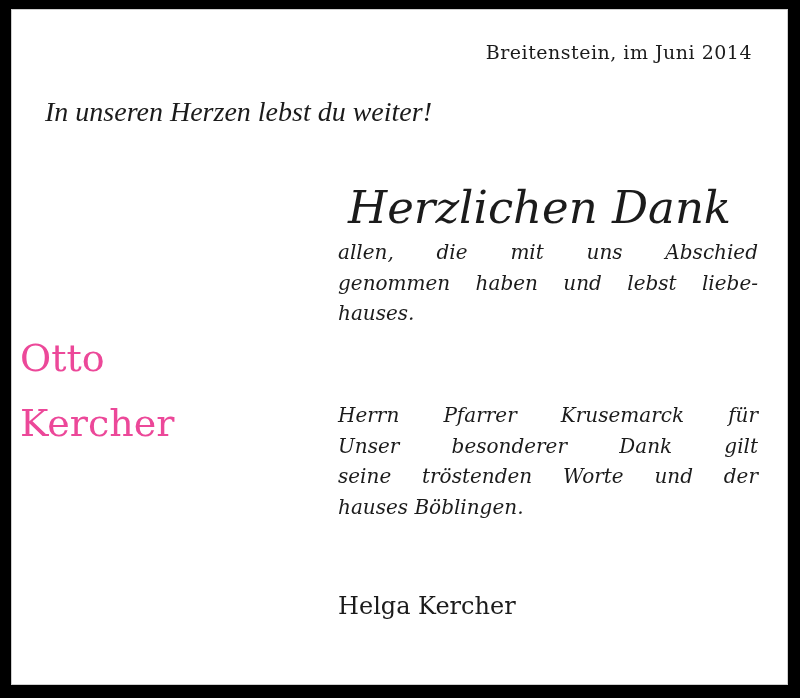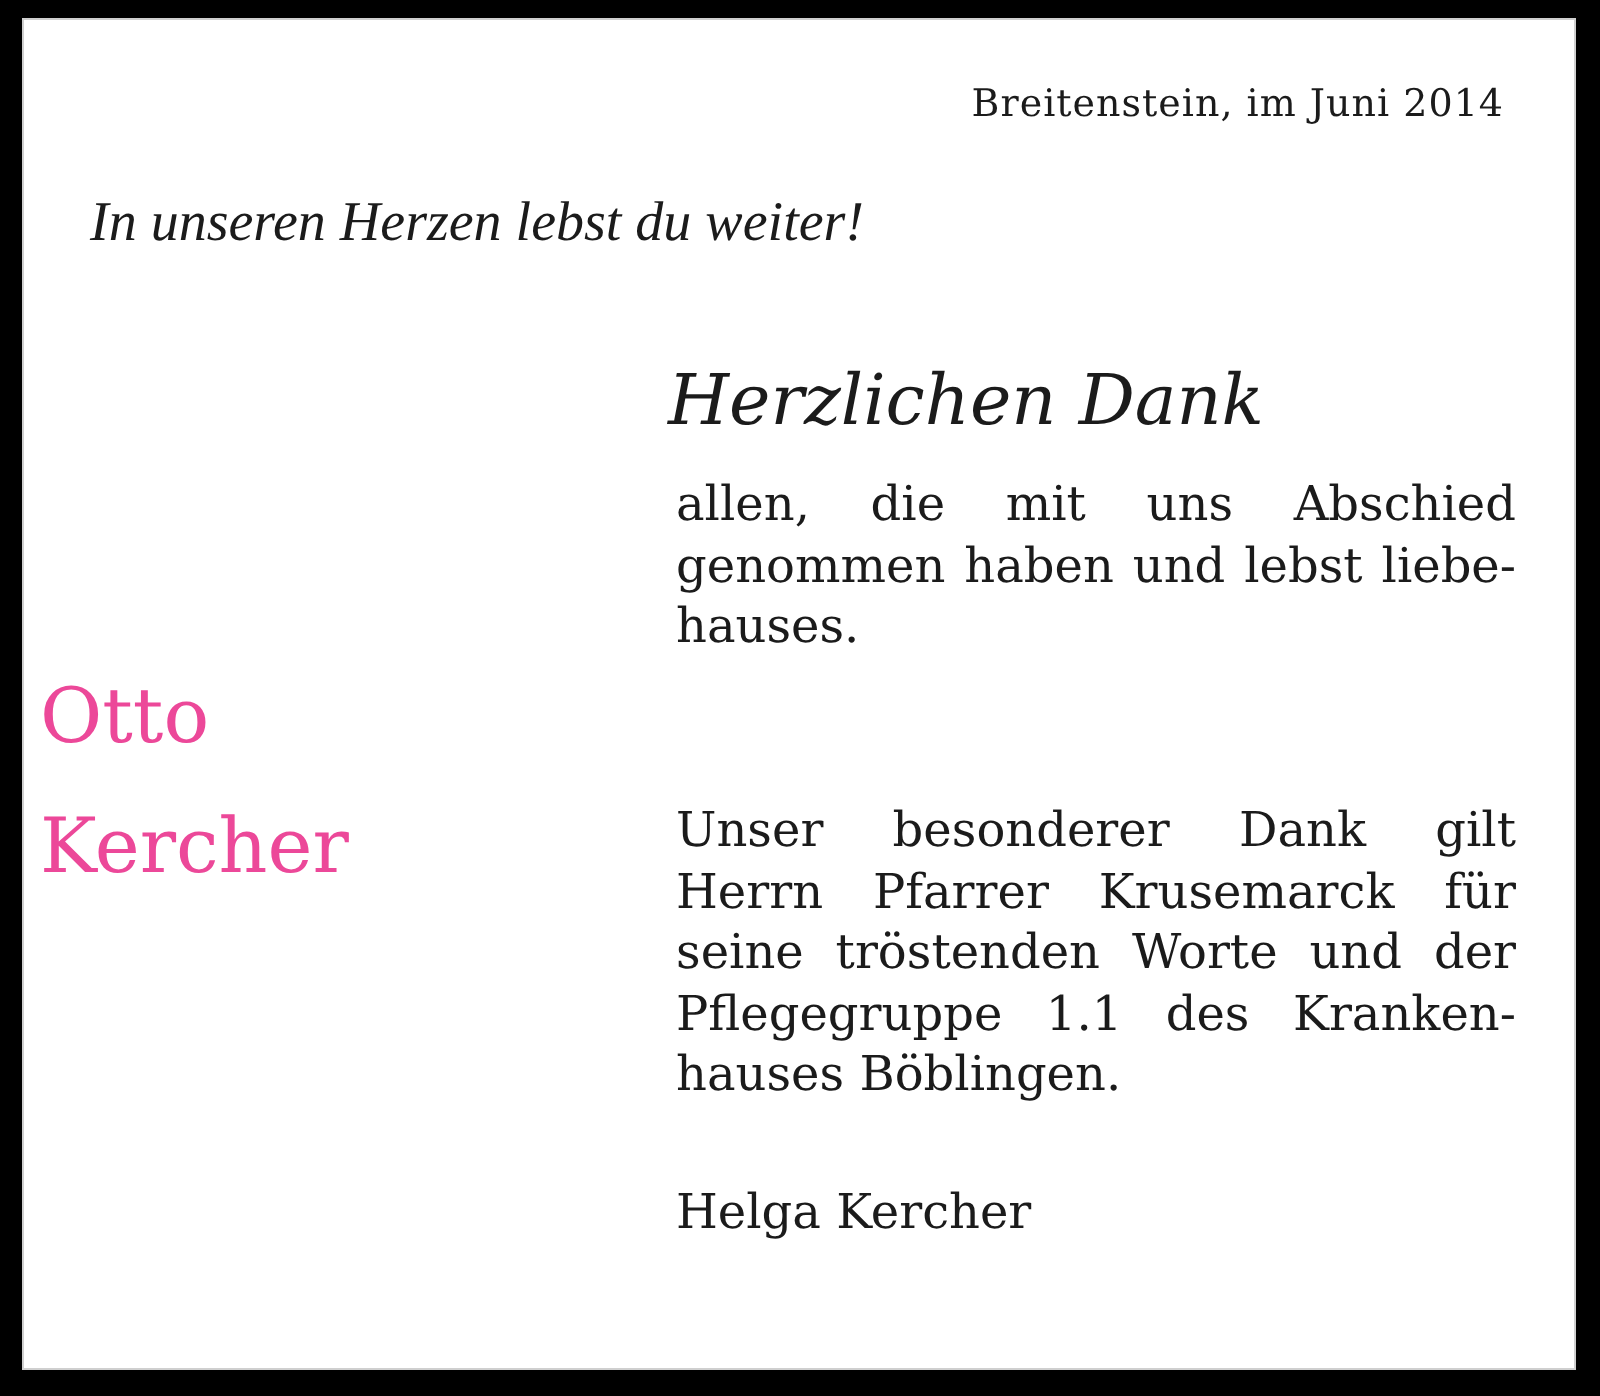--- a/index.html
+++ b/index.html
@@ -38,27 +38,27 @@
   .name-block {
     position: absolute;
     top: 326px; left: 20px; width: 296px;
     text-align: left;
     font-size: 38px;
     line-height: 65px;
     color: #ec4899;
   }
   .heading {
     position: absolute;
-    top: 181px; left: 334px;
+    top: 181px; left: 348px;
     font-style: italic;
-    font-size: 35px;
+    font-size: 45px;
     white-space: nowrap;
   }
   .col { position: absolute; left: 338px; width: 420px; }
-  .para { font-size: 24px; line-height: 30.5px; }
+  .para { font-size: 20px; line-height: 30.5px; font-style: italic; }
   .para .jline { text-align: justify; text-align-last: justify; }
   .para .jline.last { text-align: justify; text-align-last: left; }
   .para1 { top: 237px; }
   .para2 { top: 400px; }
   .signature { top: 591px; font-size: 24px; line-height: 31px; }
 </style>
 </head>
 <body>
 
 <div class="frame"></div>
@@ -74,22 +74,21 @@
 
 <div class="heading">Herzlichen Dank</div>
 
 <div class="col para para1">
   <div class="jline">allen, die mit uns Abschied</div>
   <div class="jline">genommen haben und lebst liebe-</div>
   <div class="jline last">hauses.</div>
 </div>
 
 <div class="col para para2">
+  <div class="jline">Herrn Pfarrer Krusemarck für</div>
   <div class="jline">Unser besonderer Dank gilt</div>
-  <div class="jline">Herrn Pfarrer Krusemarck für</div>
   <div class="jline">seine tröstenden Worte und der</div>
-  <div class="jline">Pflegegruppe 1.1 des Kranken-</div>
   <div class="jline last">hauses Böblingen.</div>
 </div>
 
 <div class="col signature">
   <div>Helga Kercher</div>
 </div>
 
 </body></html>

